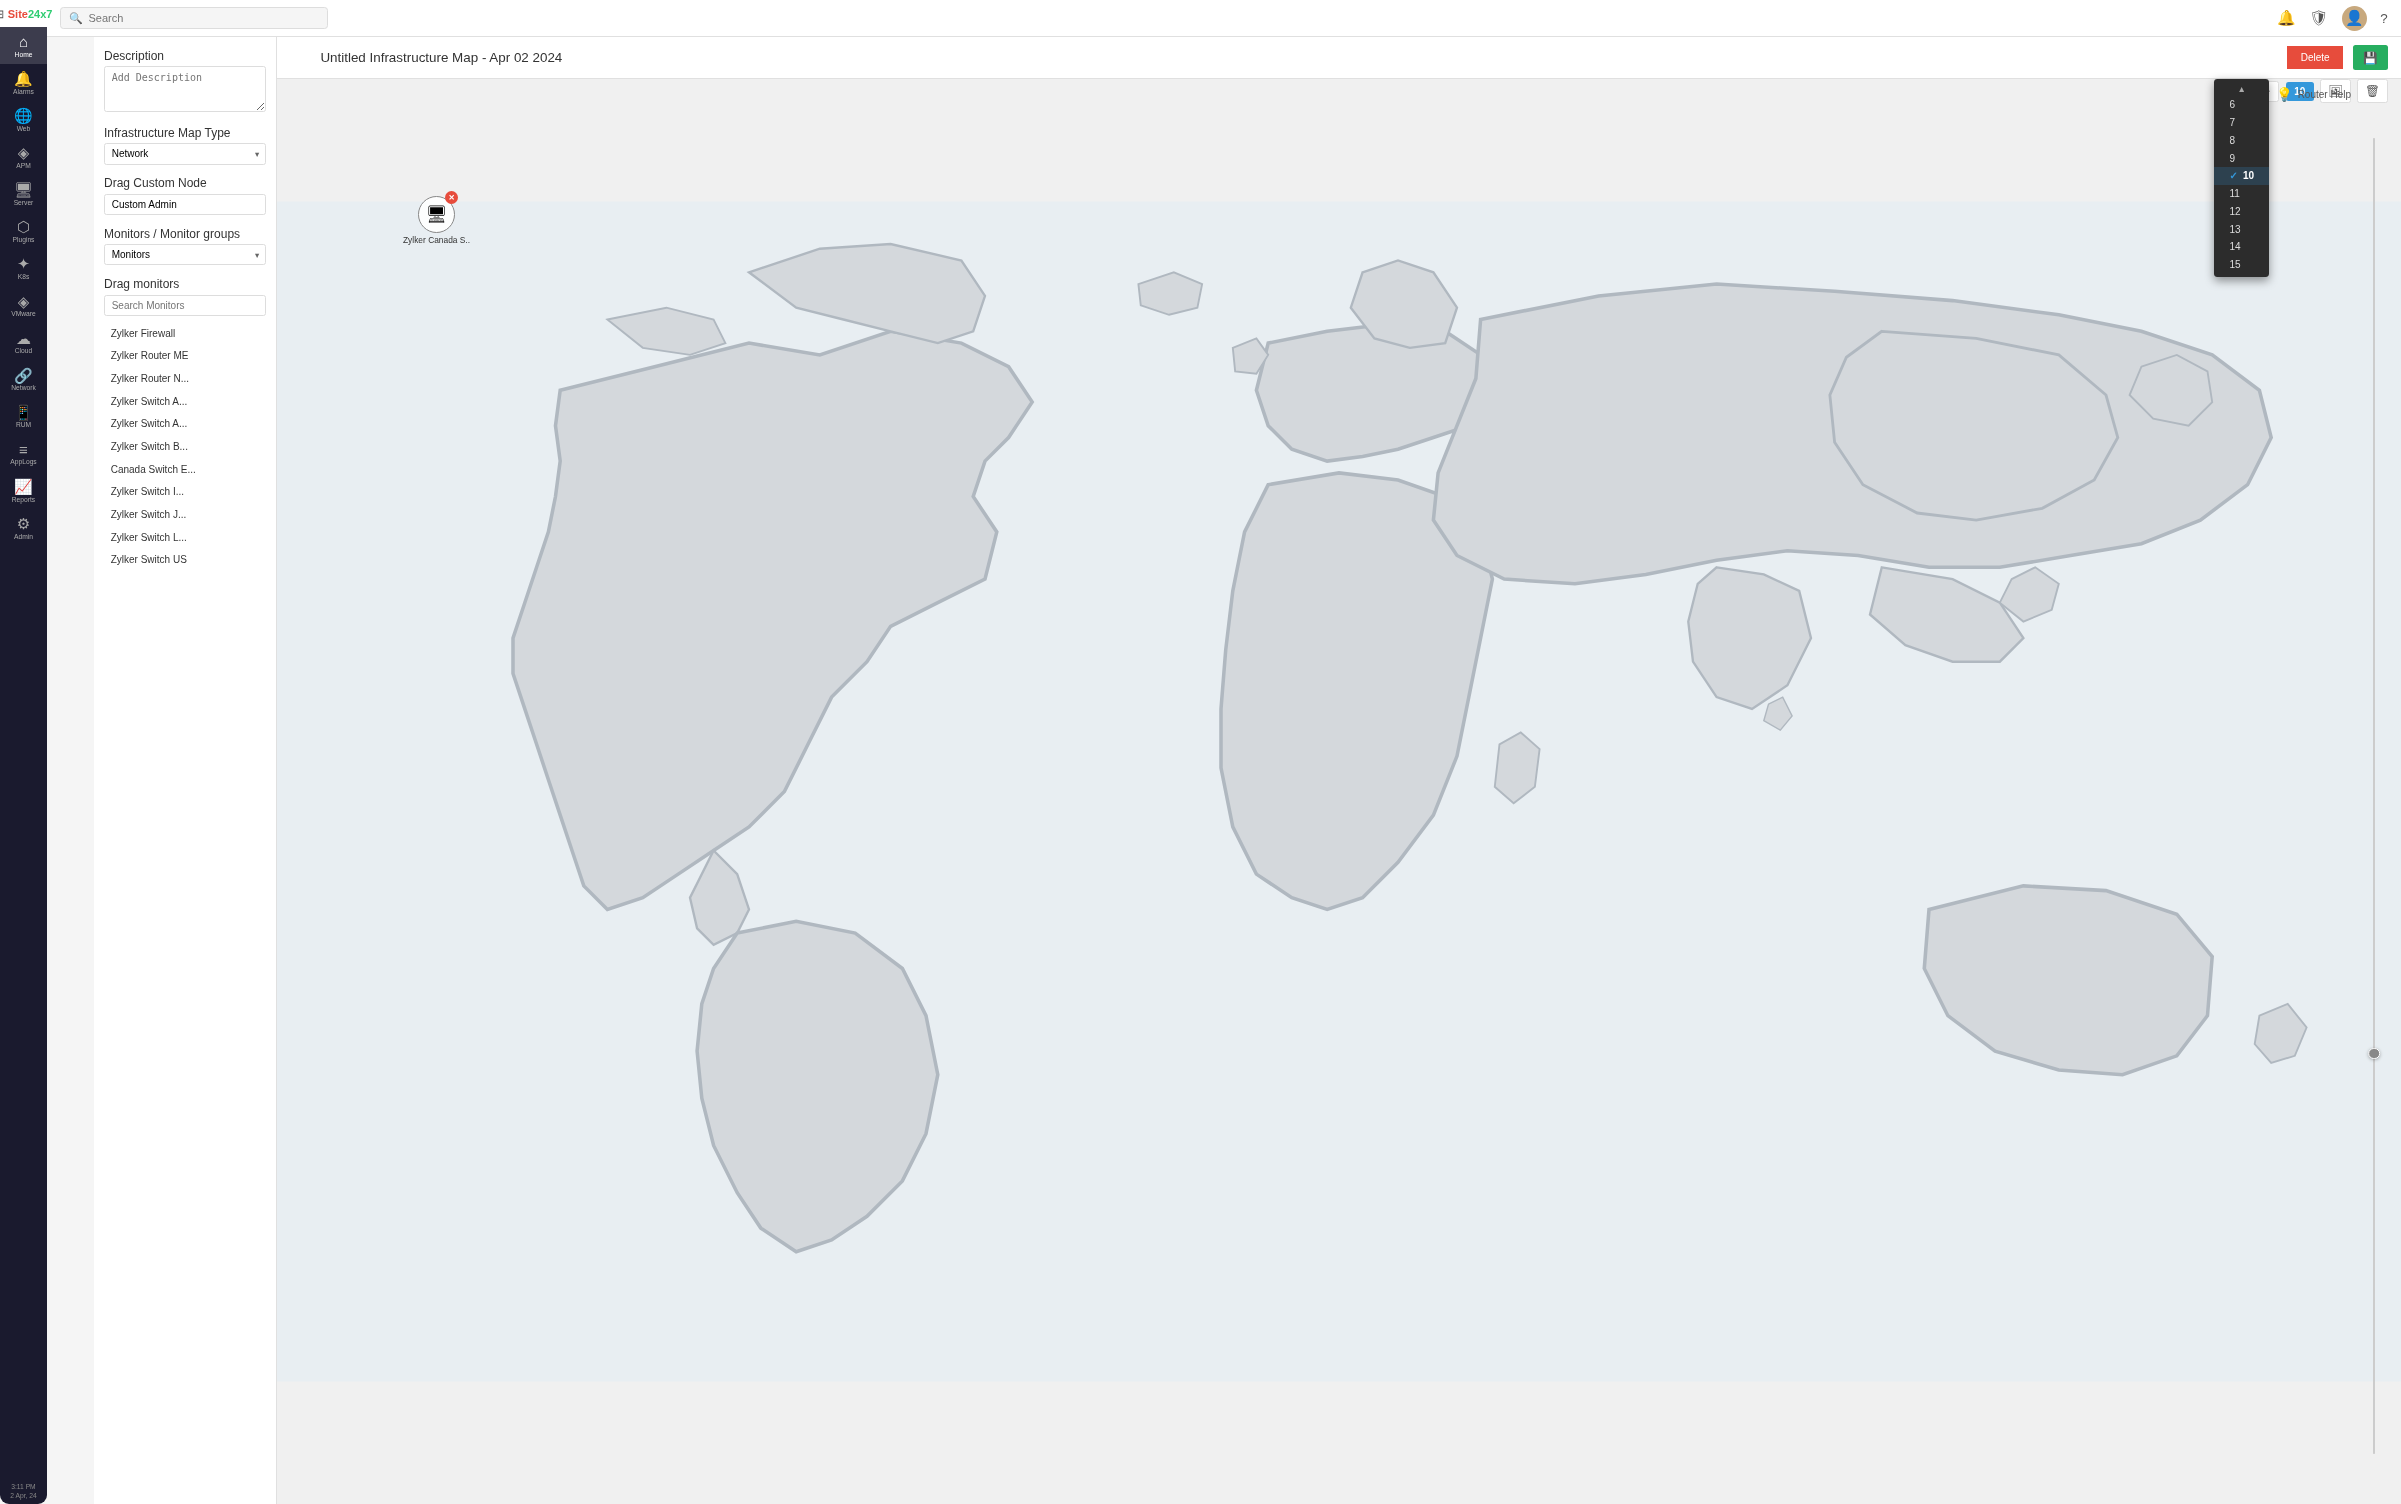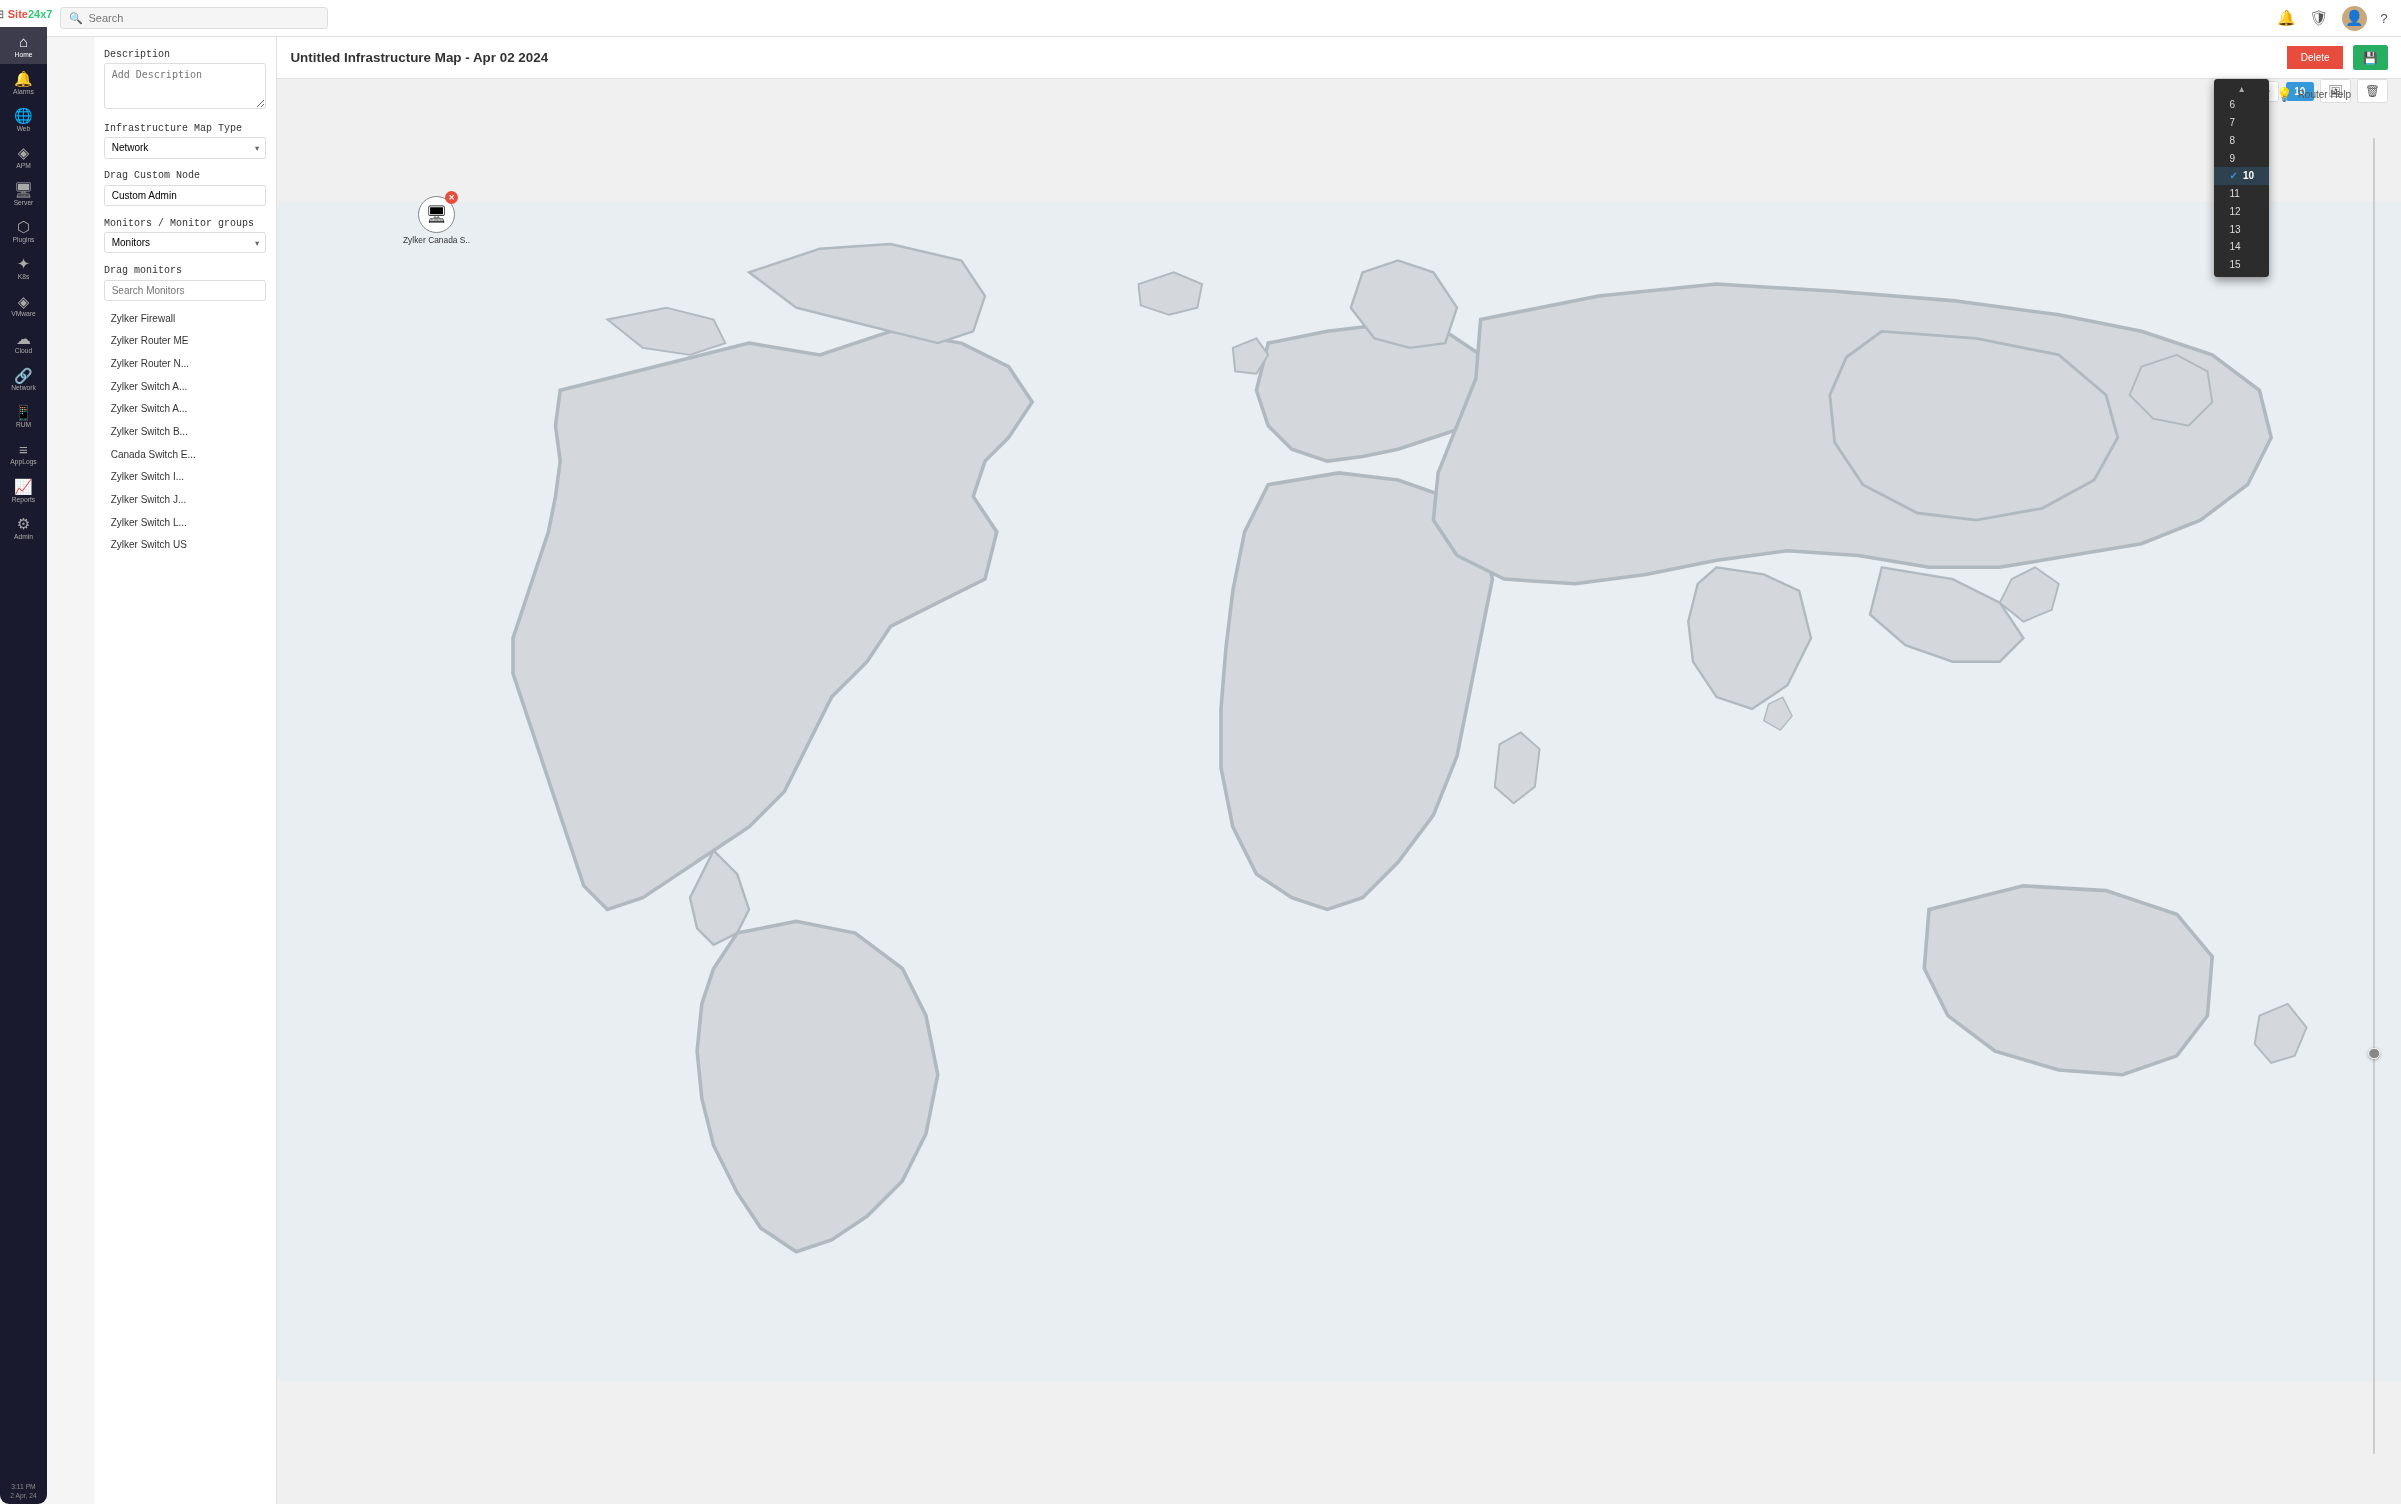--- a/index.html
+++ b/index.html
@@ -82,21 +82,21 @@
 
     
     .left-panel {
       width: 183px;
       background: #fff;
       border-right: 0.8px solid #e0e0e0;
       padding: 11.7px 10px;
       overflow-y: auto;
       flex-shrink: 0;
     }
-    .left-panel label { font-size: 10px; color: #333; font-weight: 500; display: block; margin-bottom: 3.4px; font-family: Liberation Mono, monospace; }
+    .left-panel label { font-size: 12px; color: #333; font-weight: 500; display: block; margin-bottom: 3.4px; }
     .left-panel textarea {
       width: 100%; border: 0.8px solid #ddd; border-radius: 2.5px; padding: 5px 6.7px;
       font-size: 10px; color: #999; resize: vertical; min-height: 46px; outline: none;
     }
     .section-gap { margin-bottom: 11.7px; }
     .custom-node-input {
       width: 100%; border: 0.8px solid #ddd; border-radius: 2.5px; padding: 4.2px 6.7px;
       font-size: 10px; background: #fff; cursor: grab;
     }
     .search-monitors {
@@ -127,21 +127,21 @@
       top: 0; left: 0; right: 0;
       height: 42px;
       background: #fff;
       border-bottom: 0.8px solid #e0e0e0;
       display: flex;
       align-items: center;
       padding: 0 13.4px;
       gap: 10px;
       z-index: 10;
     }
-    .map-title { font-size: 13.4px; font-weight: 700; color: #333; flex: 1; }
+    .map-title { font-size: 13.4px; font-weight: 400; color: #333; flex: 1; margin-left: 30px; }
     .btn-delete { background: #e74c3c; color: #fff; border: none; border-radius: 0; padding: 5.9px 13.4px; font-size: 10px; cursor: pointer; }
     .btn-save { background: #27ae60; color: #fff; border: none; border-radius: 2.5px; padding: 5.9px 13.4px; font-size: 10px; cursor: pointer; }
 
     
     .map-canvas { position: absolute; top: 42px; left: 0; right: 0; bottom: 0; }
     .world-map-svg { width: 100%; height: 100%; }
 
     
     .map-node {
       position: absolute;

